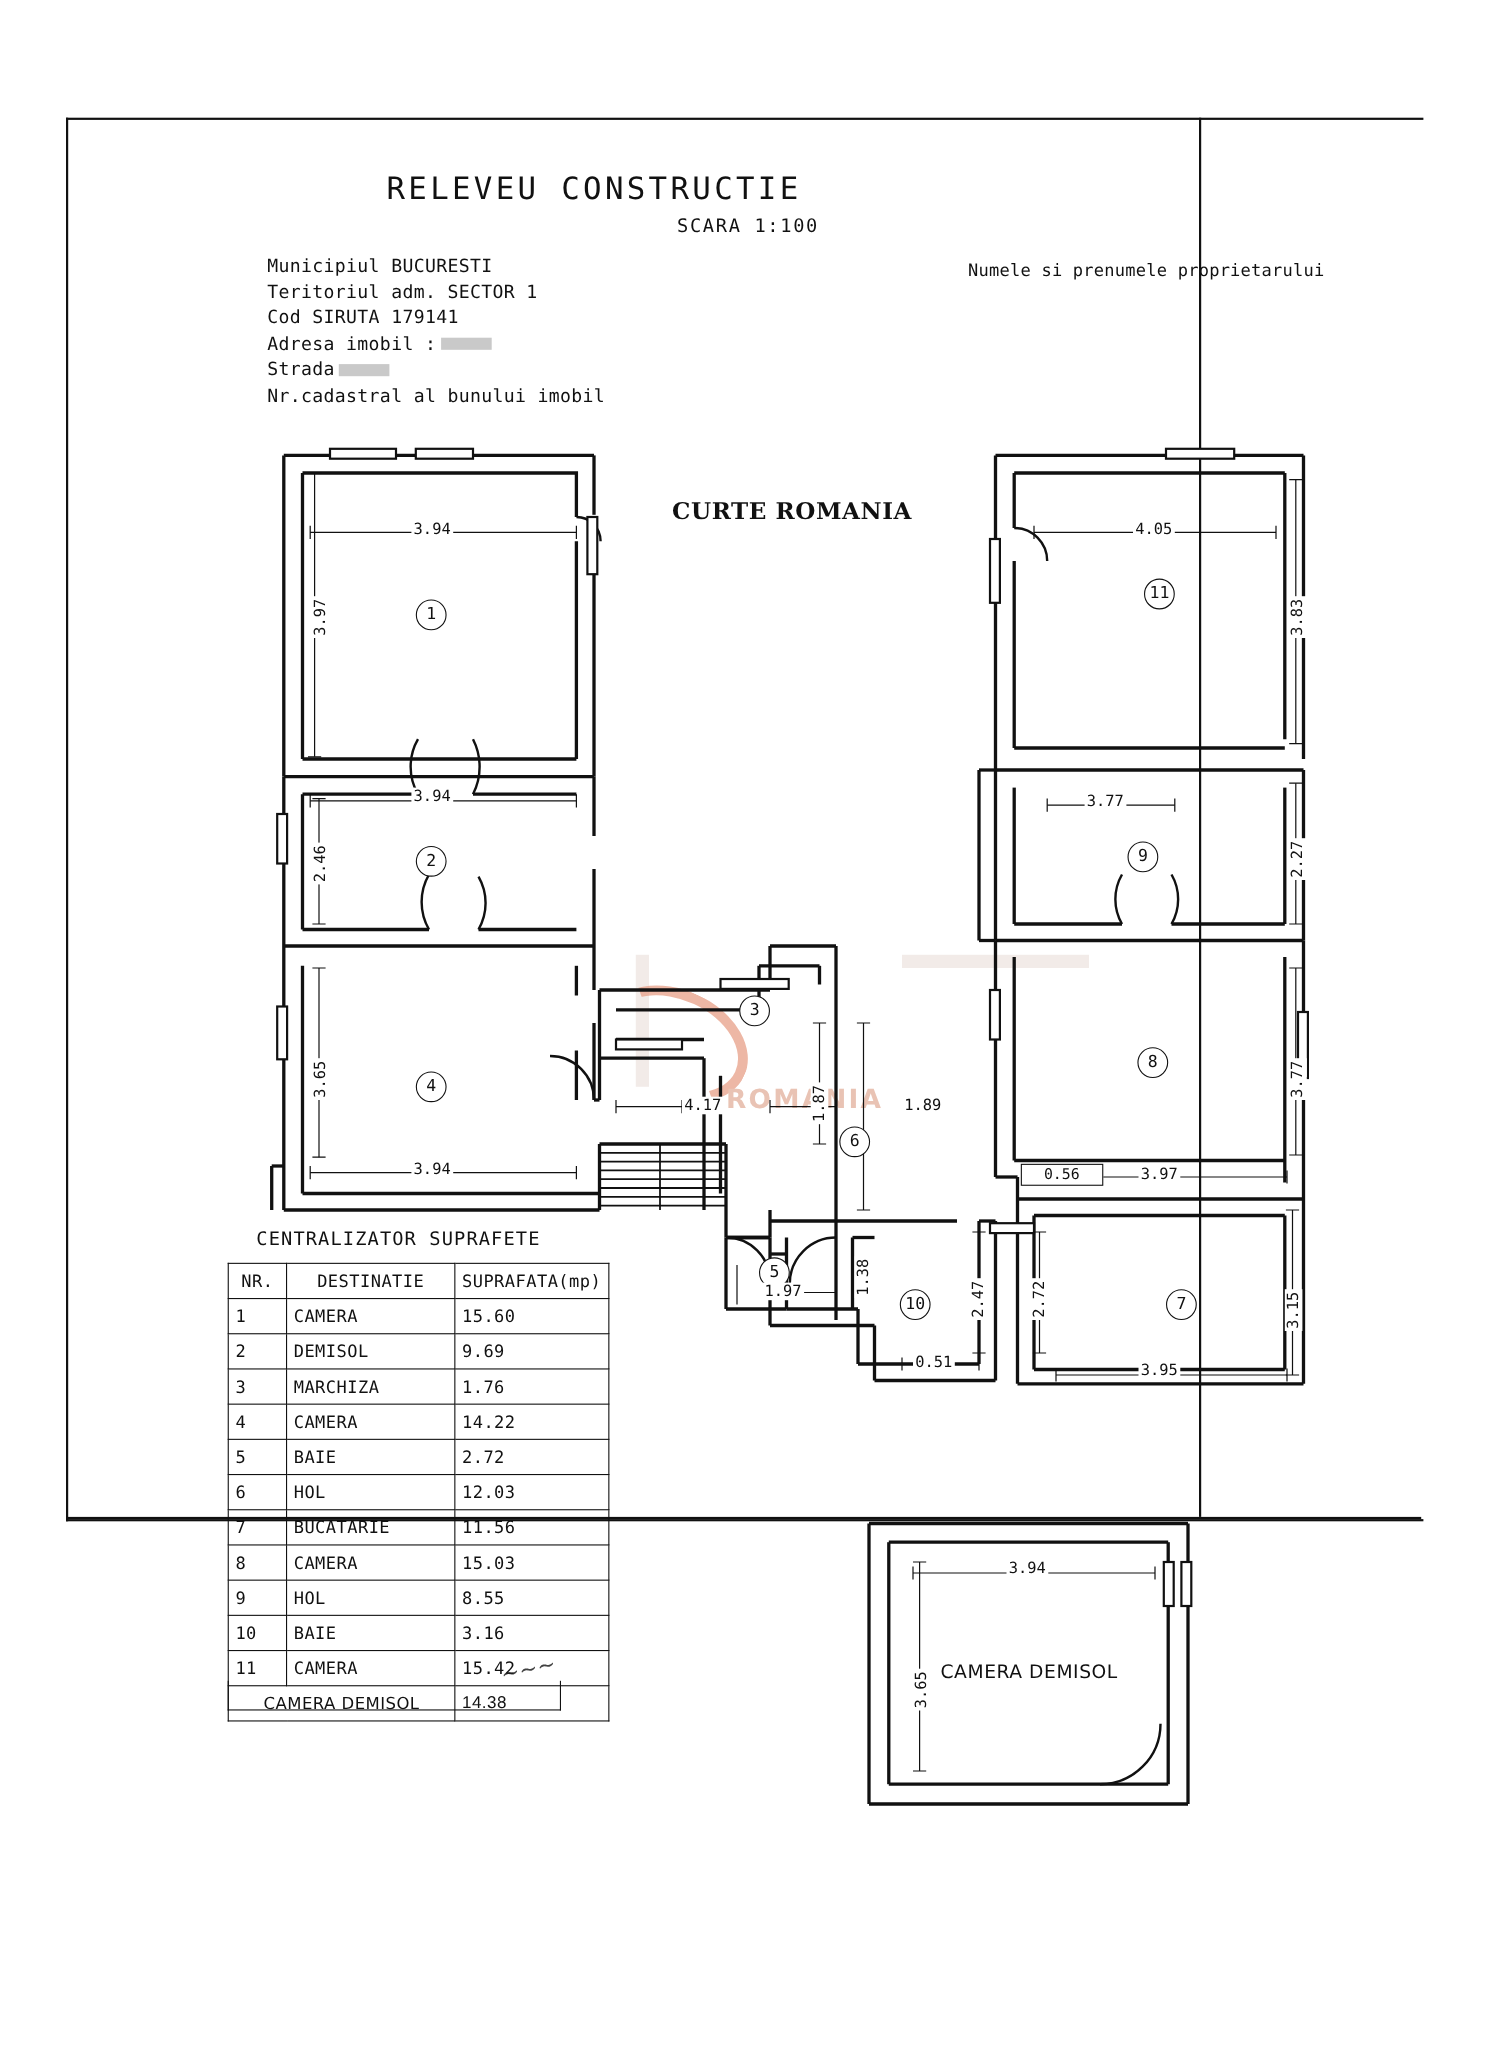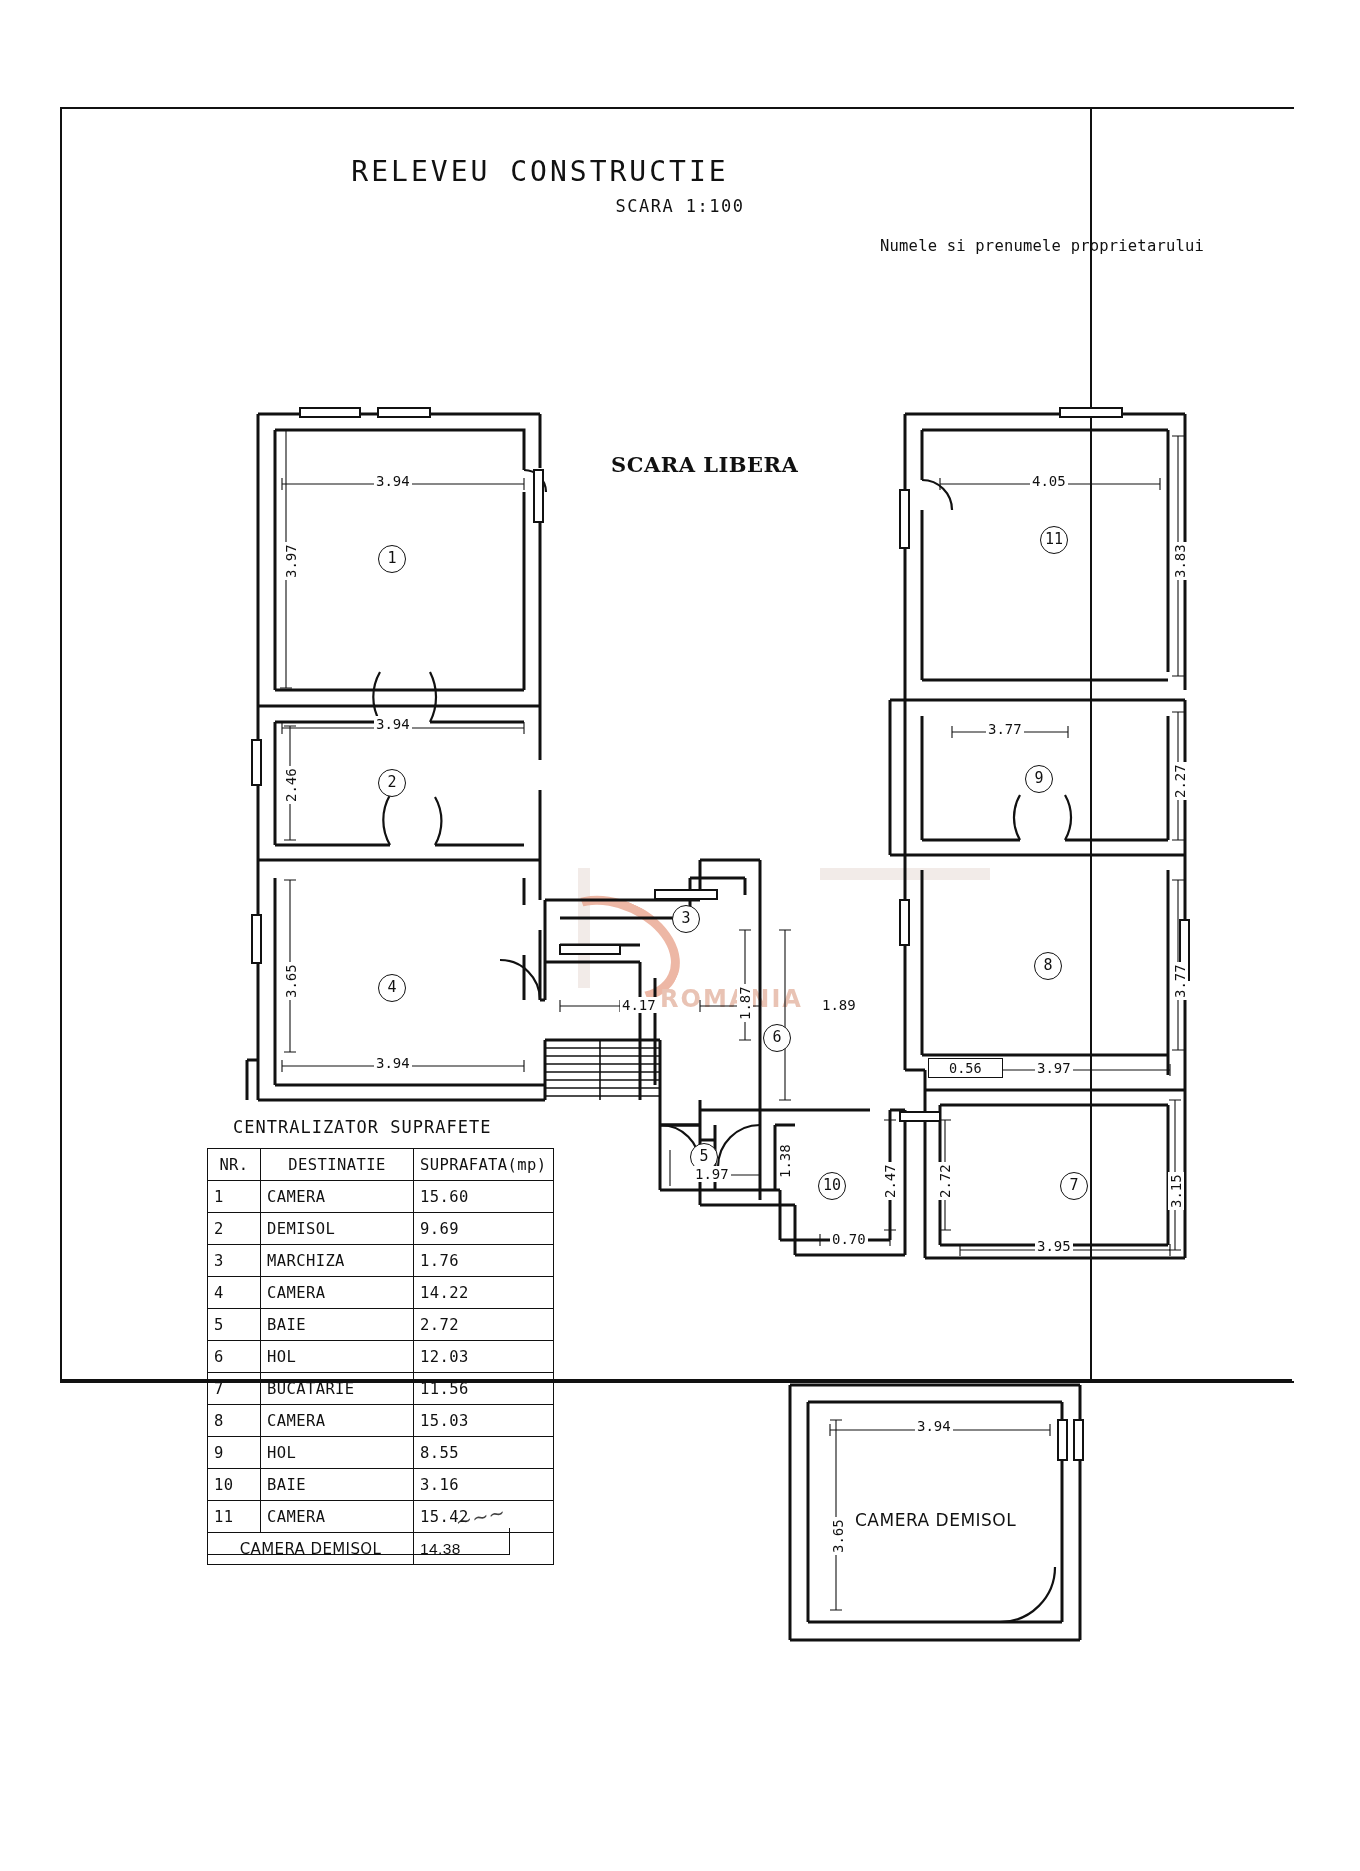--- a/index.html
+++ b/index.html
@@ -240,24 +240,32 @@
   <div class="frame-bottom-ext"></div>
 
   <div class="wm-bar" style="left:578px;top:868px;width:12px;height:120px;"></div>
   <div class="wm-bar" style="left:820px;top:868px;width:170px;height:12px;"></div>
   <div class="wm-arc"></div>
   <div class="wm-text">ROMANIA</div>
 
   <div class="title">RELEVEU CONSTRUCTIE</div>
   <div class="subtitle">SCARA 1:100</div>
 
+  <div class="header-left">
+    <div>Municipiul BUCURESTI</div>
+    <div>Teritoriul adm. SECTOR  1</div>
+    <div>Cod SIRUTA 179141</div>
+    <div><span>Adresa imobil :</span><span class="redacted"></span></div>
+    <div><span>Strada</span><span class="redacted"></span></div>
+    <div>Nr.cadastral al bunului imobil</div>
+  </div>
 
   <div class="header-right">Numele si prenumele proprietarului</div>
 
-  <div class="curte">SCARA LIBERA</div>
+  <div class="curte">CURTE ROMANIA</div>
 
   <svg class="plan" viewBox="0 0 1360 1871" xmlns="http://www.w3.org/2000/svg">
     <g fill="none" stroke="#111" stroke-width="3">
 
       <path d="M258 414 L540 414"></path>
       <path d="M258 414 L258 706"></path>
       <path d="M540 414 L540 468"></path>
       <path d="M540 490 L540 706"></path>
 
       <path d="M275 430 L524 430 L524 470"></path>
@@ -517,21 +525,21 @@
   <div class="dim v" style="left:283px;top:580px;">3.97</div>
   <div class="dim" style="left:374px;top:716px;">3.94</div>
   <div class="dim v" style="left:283px;top:804px;">2.46</div>
   <div class="dim v" style="left:283px;top:1000px;">3.65</div>
   <div class="dim" style="left:374px;top:1055px;">3.94</div>
   <div class="dim" style="left:620px;top:997px;">4.17</div>
   <div class="dim" style="left:820px;top:997px;">1.89</div>
   <div class="dim v" style="left:737px;top:1022px;">1.87</div>
   <div class="dim v" style="left:777px;top:1180px;">1.38</div>
   <div class="dim" style="left:693px;top:1166px;">1.97</div>
-  <div class="dim" style="left:830px;top:1231px;">0.70</div>
+  <div class="dim" style="left:830px;top:1231px;">0.51</div>
   <div class="dim v" style="left:882px;top:1200px;">2.47</div>
   <div class="dim v" style="left:937px;top:1200px;">2.72</div>
   <div class="dim" style="left:1035px;top:1060px;">3.97</div>
   <div class="dim boxed" style="left:928px;top:1058px;">0.56</div>
   <div class="dim" style="left:1035px;top:1238px;">3.95</div>
   <div class="dim v" style="left:1168px;top:1210px;">3.15</div>
   <div class="dim" style="left:1030px;top:473px;">4.05</div>
   <div class="dim v" style="left:1172px;top:580px;">3.83</div>
   <div class="dim" style="left:986px;top:721px;">3.77</div>
   <div class="dim v" style="left:1172px;top:800px;">2.27</div>

